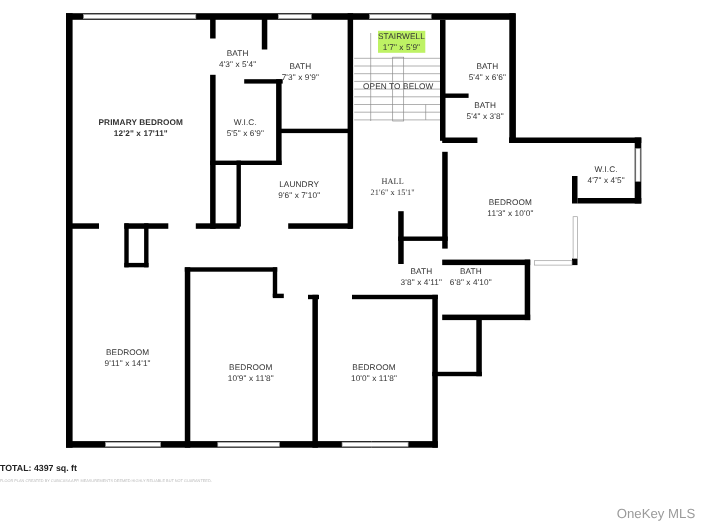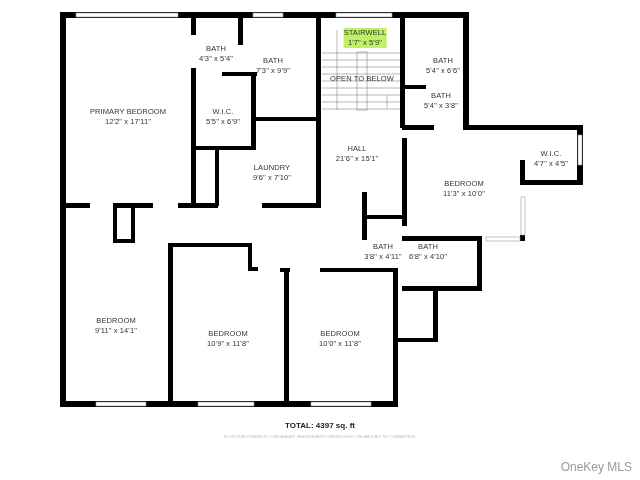--- a/index.html
+++ b/index.html
@@ -1,21 +1,21 @@
 <!DOCTYPE html>
 <html><head>
   <meta charset="utf-8">
   <style>
     html, body { margin: 0; padding: 0; background: #ffffff; }
     body { width: 640px; height: 480px; position: relative; overflow: hidden; font-family: "Liberation Sans", sans-serif; }
     svg.plan { position: absolute; left: 0; top: 0; }
     .label { position: absolute; text-align: center; color: #333; font-size: 7.5px; line-height: 10px; transform: translate(-50%, -50%); white-space: nowrap; letter-spacing: 0.1px; }
     .label .name { display: block; }
     .label .dim { display: block; }
-    .footer { position: absolute; left: 0; width: 640px; top: 421px; text-align: center; color: #222; font-size: 7.5px; line-height: 10px; }
+    .footer { position: absolute; left: 0; width: 640px; top: 421px; color: #222; font-size: 7.5px; line-height: 10px; }
     .footer .total { font-weight: bold; font-size: 8px; }
     .footer .fine { color: #bbb; font-size: 3.5px; line-height: 6px; margin-top: 3px; }
     .watermark { position: absolute; right: 8px; bottom: 6px; color: #9a9a9a; font-size: 12px; }
   </style>
 </head>
 <body>
 
 <svg class="plan" width="640" height="480" viewBox="0 0 640 480">
   <g fill="#000">
 
@@ -102,21 +102,21 @@
     <line x1="322" y1="88" x2="400" y2="88"></line>
     <line x1="322" y1="95" x2="400" y2="95"></line>
     <line x1="322" y1="102" x2="400" y2="102"></line>
     <line x1="322" y1="109" x2="400" y2="109"></line>
     <rect x="357" y="52" width="10" height="58"></rect>
     <line x1="387" y1="95" x2="387" y2="109"></line>
     <line x1="337" y1="30" x2="337" y2="110"></line>
   </g>
 </svg>
 
-<div class="label" style="left:128px; top:117px;">
+<div class="label" style="left:128px; top:117px;font-weight:bold;">
   <span class="name">PRIMARY BEDROOM</span>
   <span class="dim">12'2" x 17'11"</span>
 </div>
 <div class="label" style="left:216px; top:54px;">
   <span class="name">BATH</span>
   <span class="dim">4'3" x 5'4"</span>
 </div>
 <div class="label" style="left:273px; top:66px;">
   <span class="name">BATH</span>
   <span class="dim">7'3" x 9'9"</span>
@@ -137,21 +137,21 @@
   <span class="name">OPEN TO BELOW</span>
 </div>
 <div class="label" style="left:443px; top:66px;">
   <span class="name">BATH</span>
   <span class="dim">5'4" x 6'6"</span>
 </div>
 <div class="label" style="left:441px; top:101px;">
   <span class="name">BATH</span>
   <span class="dim">5'4" x 3'8"</span>
 </div>
-<div class="label" style="left:357px; top:154px;">
+<div class="label" style="left:357px; top:170px;font-family:Liberation Serif, serif;">
   <span class="name">HALL</span>
   <span class="dim">21'6" x 15'1"</span>
 </div>
 <div class="label" style="left:551px; top:159px;">
   <span class="name">W.I.C.</span>
   <span class="dim">4'7" x 4'5"</span>
 </div>
 <div class="label" style="left:464px; top:189px;">
   <span class="name">BEDROOM</span>
   <span class="dim">11'3" x 10'0"</span>

